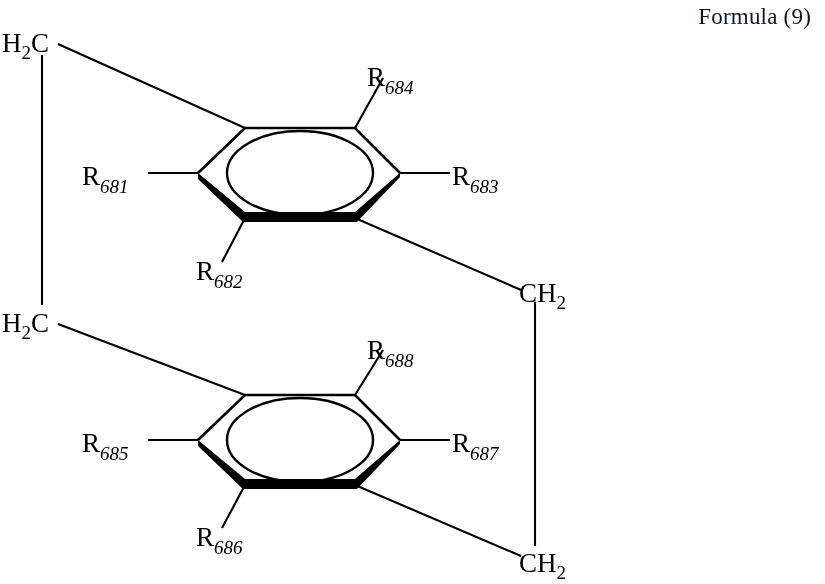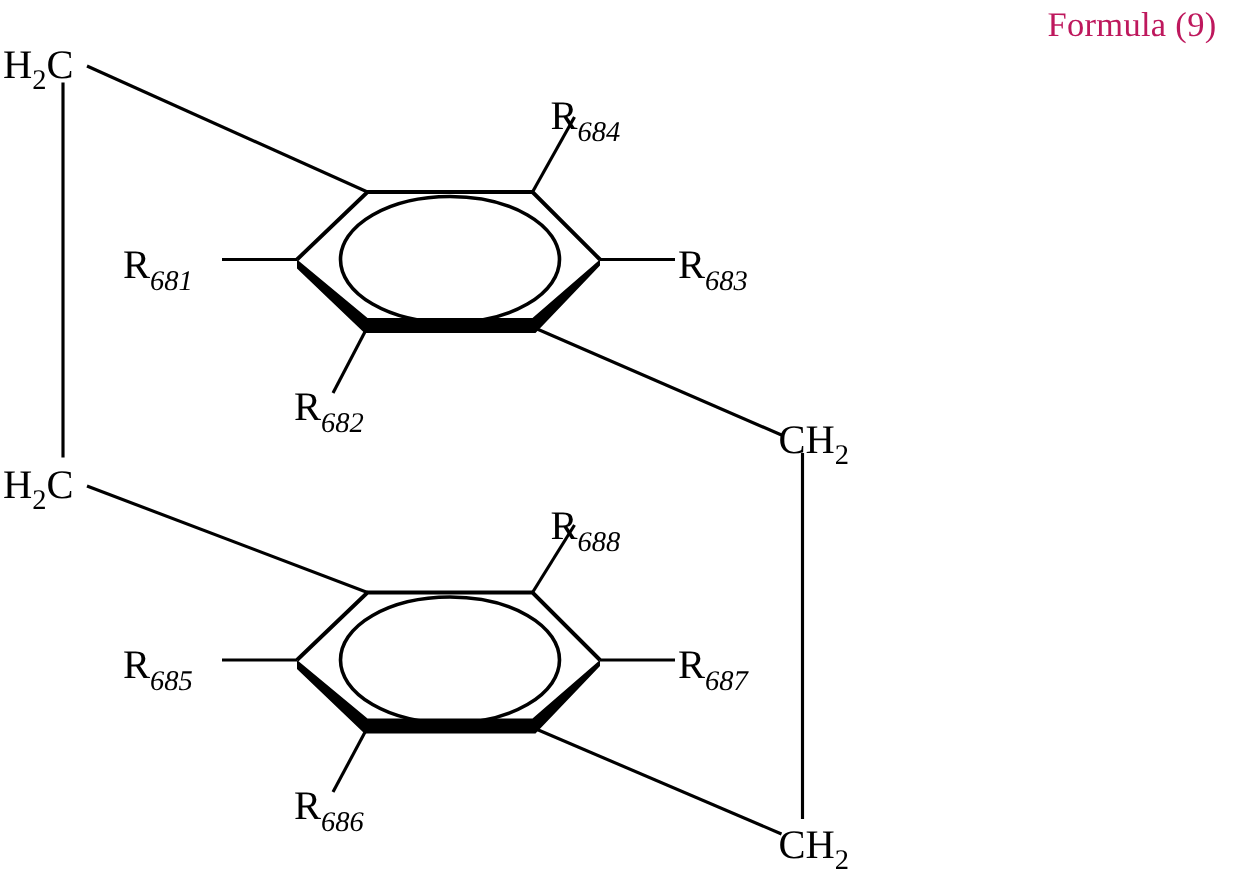--- a/index.html
+++ b/index.html
@@ -23,21 +23,21 @@
     width: 825px;
     height: 584px;
     display: block;
   }
   .formula-caption {
     position: absolute;
     right: 14px;
     top: 4px;
     font-family: "Liberation Serif", "DejaVu Serif", serif;
     font-size: 23px;
-    color: #be185d;
+    color: #0f172a;
     white-space: nowrap;
     letter-spacing: 0.2px;
   }
   text.atom-label {
     font-family: "Liberation Serif", "DejaVu Serif", serif;
     font-size: 27px;
     fill: #000000;
   }
   text.atom-label tspan.sub {
     font-size: 19px;

